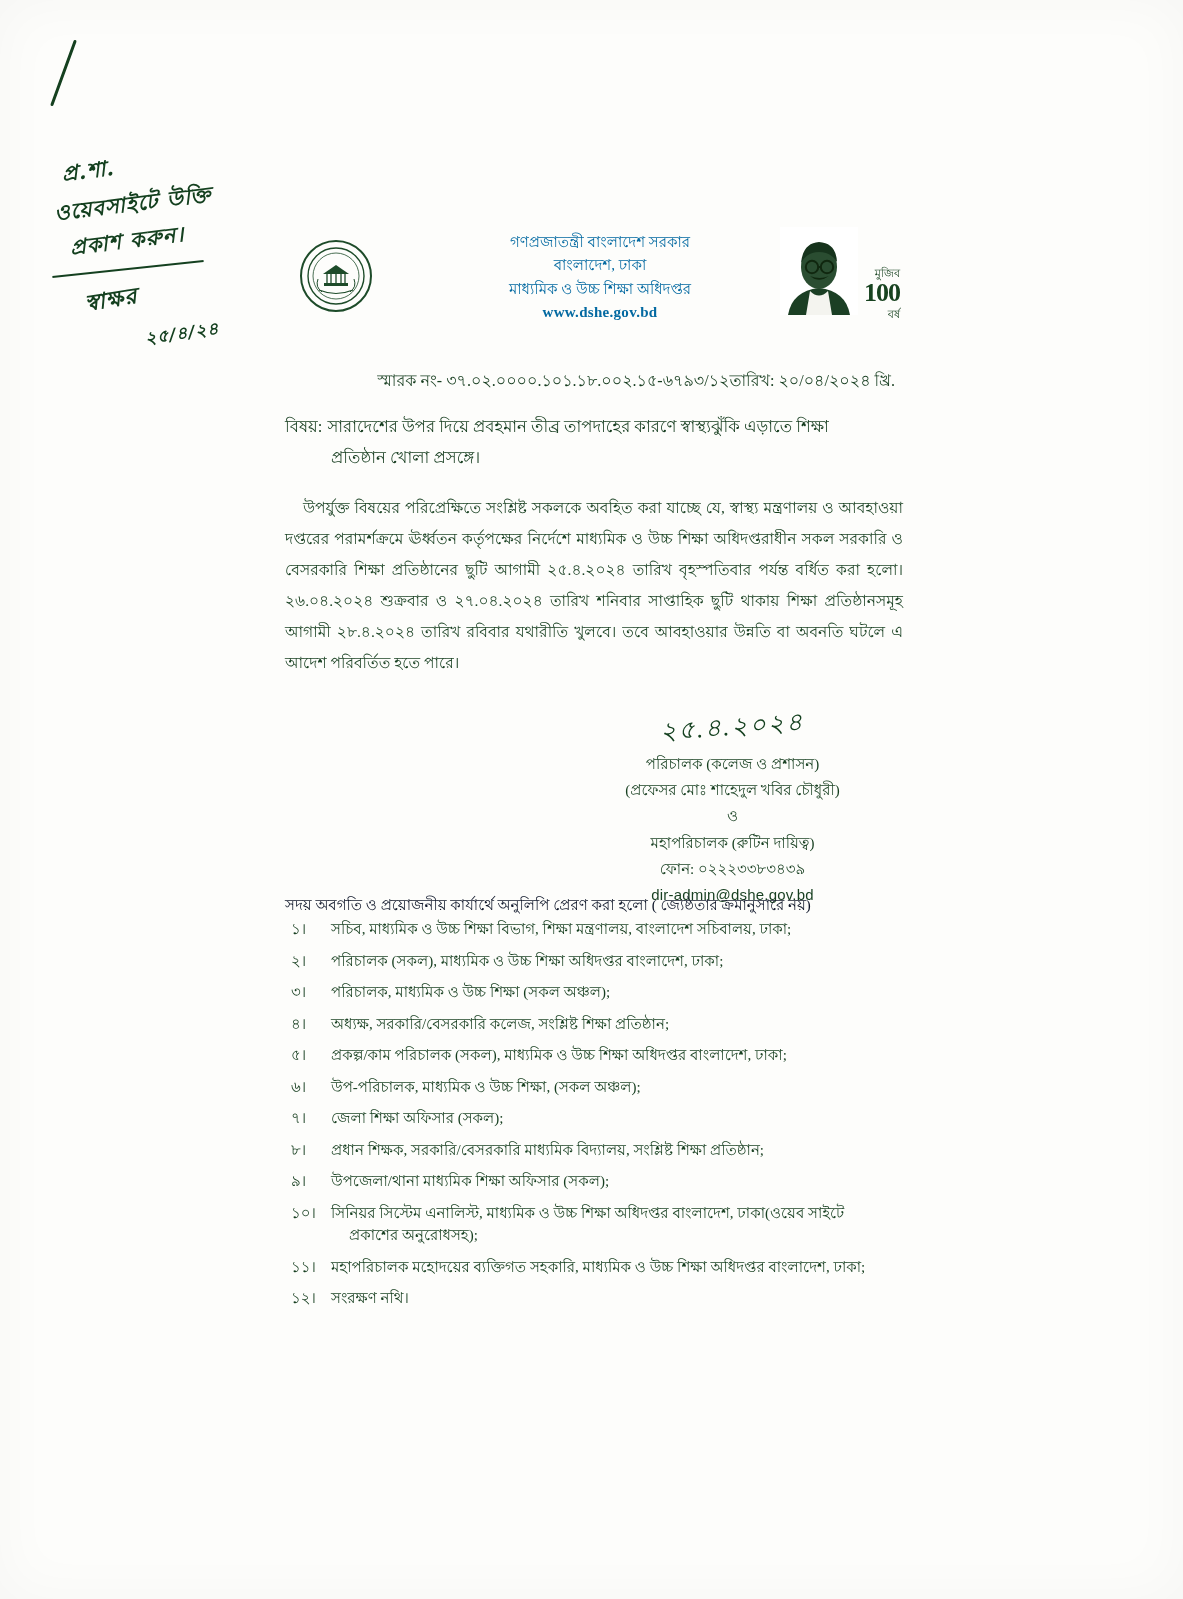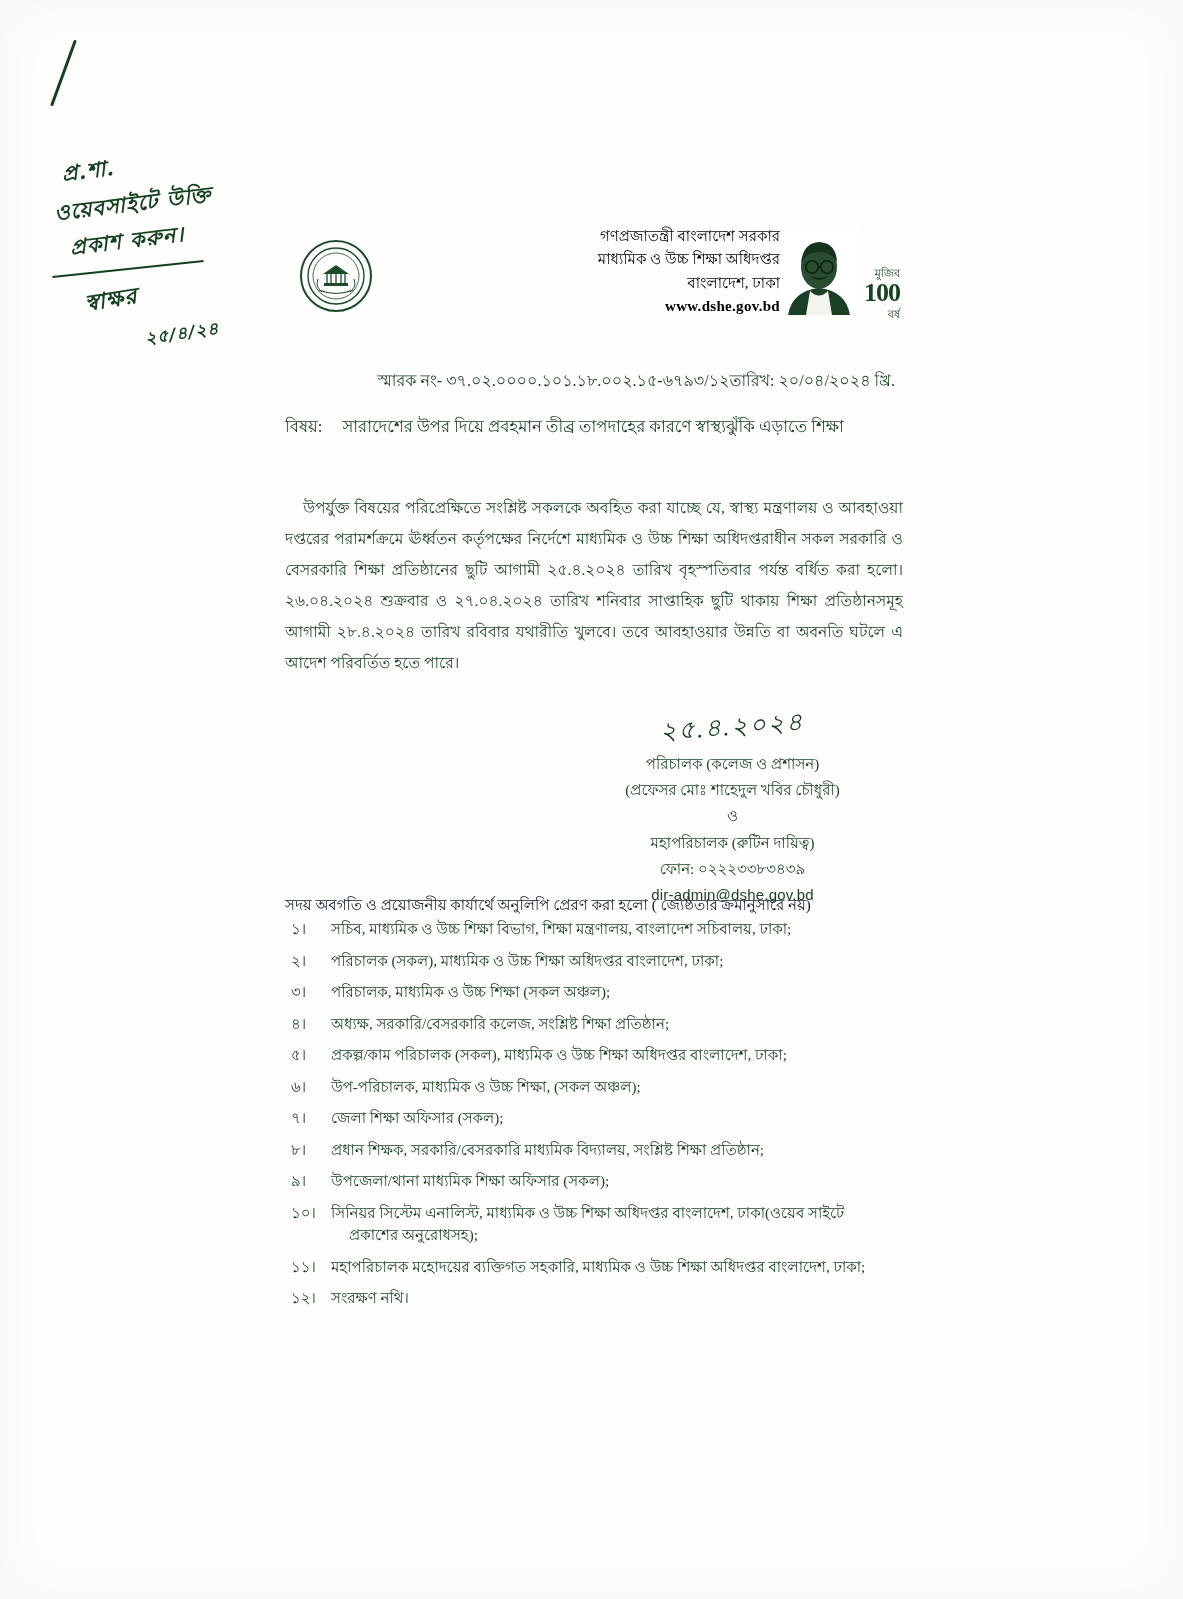--- a/index.html
+++ b/index.html
@@ -95,26 +95,26 @@
     border: 2px solid #1d4b29;
     display: flex;
     align-items: center;
     justify-content: center;
     overflow: hidden;
   }
   .emblem svg { display: block; }
   .head-text {
     position: absolute;
     left: 130px;
-    top: 0;
+    top: 6px;
     width: 360px;
-    text-align: right;
+    text-align: center;
     line-height: 1.55;
     font-size: 15px;
-    color: #000000;
+    color: #0369a1;
   }
   .head-text div { white-space: nowrap; }
   .head-url {
     font-family: "Liberation Serif", serif;
     font-weight: 700;
     letter-spacing: 0.3px;
   }
   .mujib-logo {
     position: absolute;
     left: 490px;
@@ -160,21 +160,21 @@
   
   .subject {
     position: absolute;
     left: 285px;
     top: 412px;
     width: 620px;
     font-size: 16.5px;
     line-height: 1.85;
     color: #163d1f;
   }
-  .subject .sub-label { margin-right: 16px; }
+  .subject .sub-label { margin-right: 1px; }
   .subject .sub-l2 { display: block; padding-left: 46px; }
 
   
   .body-para {
     position: absolute;
     left: 285px;
     width: 618px;
     font-size: 15.5px;
     line-height: 2.0;
     text-align: justify;
@@ -278,22 +278,22 @@
         <path d="M21 37 v-9 M25 37 v-9 M30 37 v-9 M35 37 v-9 M39 37 v-9" stroke="#1d4b29" stroke-width="1.3"></path>
         <path d="M17 28 h26 l-13 -9 z" fill="#1d4b29"></path>
         <path d="M13 44 q17 7 34 0" fill="none" stroke="#1d4b29" stroke-width="1.1"></path>
         <path d="M12 33 q-3 8 4 13" fill="none" stroke="#1d4b29" stroke-width="1"></path>
         <path d="M48 33 q3 8 -4 13" fill="none" stroke="#1d4b29" stroke-width="1"></path>
       </svg>
     </div>
 
     <div class="head-text">
       <div>গণপ্রজাতন্ত্রী বাংলাদেশ সরকার</div>
+      <div>বাংলাদেশ, ঢাকা</div>
       <div>মাধ্যমিক ও উচ্চ শিক্ষা অধিদপ্তর</div>
-      <div>বাংলাদেশ, ঢাকা</div>
       <div class="head-url">www.dshe.gov.bd</div>
     </div>
 
     <div class="mujib-logo">
       <div class="mujib-portrait">
         <svg width="78" height="88" viewBox="0 0 78 88" aria-hidden="true">
           <rect x="0" y="0" width="78" height="88" fill="#ffffff"></rect>
 
           <path d="M8 88 q4 -24 31 -27 q27 3 31 27 z" fill="#1b3f24"></path>
           <path d="M30 64 q9 9 18 0 l4 24 h-26 z" fill="#f4f4ef"></path>
@@ -319,20 +319,21 @@
   </div>
 
   <div class="memo-row">
     <span>স্মারক নং- ৩৭.০২.০০০০.১০১.১৮.০০২.১৫-৬৭৯৩/১২</span>
     <span>তারিখ: ২০/০৪/২০২৪ খ্রি.</span>
   </div>
 
   <div class="subject">
     <span class="sub-label">বিষয়:</span>
     <span>সারাদেশের উপর দিয়ে প্রবহমান তীব্র তাপদাহের কারণে স্বাস্থ্যঝুঁকি এড়াতে শিক্ষা</span>
+    <span class="sub-l2">প্রতিষ্ঠান খোলা প্রসঙ্গে।</span>
   </div>
 
   <div class="body-para p1">
     <span class="indent"></span><span>উপর্যুক্ত বিষয়ের পরিপ্রেক্ষিতে সংশ্লিষ্ট সকলকে অবহিত করা যাচ্ছে যে, স্বাস্থ্য মন্ত্রণালয় ও আবহাওয়া দপ্তরের পরামর্শক্রমে ঊর্ধ্বতন কর্তৃপক্ষের নির্দেশে মাধ্যমিক ও উচ্চ শিক্ষা অধিদপ্তরাধীন সকল সরকারি ও বেসরকারি শিক্ষা প্রতিষ্ঠানের ছুটি আগামী ২৫.৪.২০২৪ তারিখ বৃহস্পতিবার পর্যন্ত বর্ধিত করা হলো। ২৬.০৪.২০২৪ শুক্রবার ও ২৭.০৪.২০২৪ তারিখ শনিবার সাপ্তাহিক ছুটি থাকায় শিক্ষা প্রতিষ্ঠানসমূহ আগামী ২৮.৪.২০২৪ তারিখ রবিবার যথারীতি খুলবে। তবে আবহাওয়ার উন্নতি বা অবনতি ঘটলে এ আদেশ পরিবর্তিত হতে পারে।</span>
   </div>
 
   <div class="sig-block">
     <div class="sig-hand">২৫.৪.২০২৪</div>
     <div>পরিচালক (কলেজ ও প্রশাসন)</div>
     <div>(প্রফেসর মোঃ শাহেদুল খবির চৌধুরী)</div>

